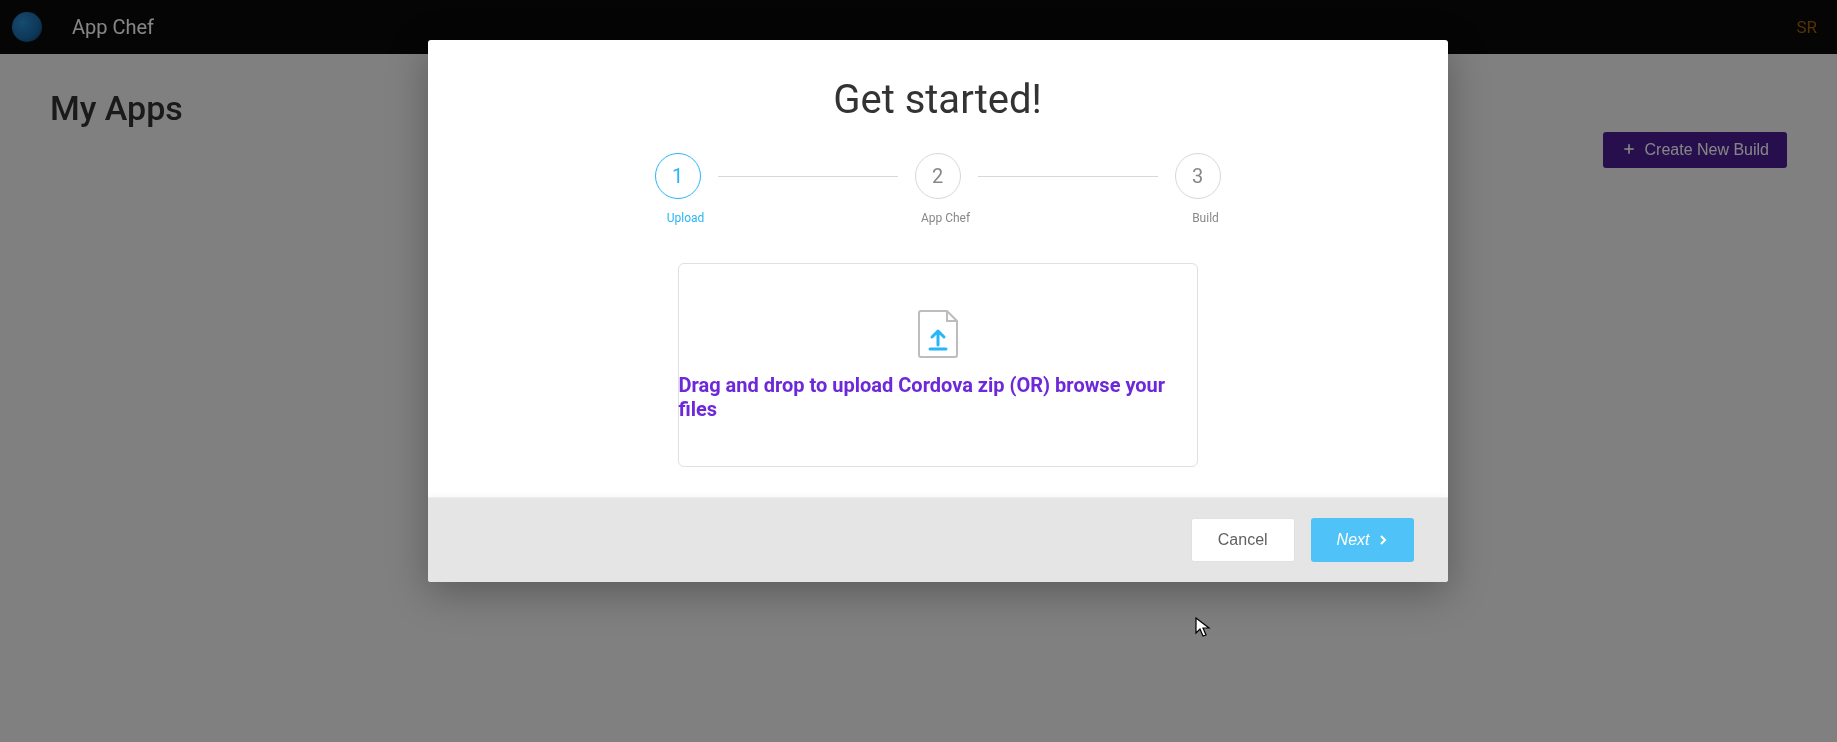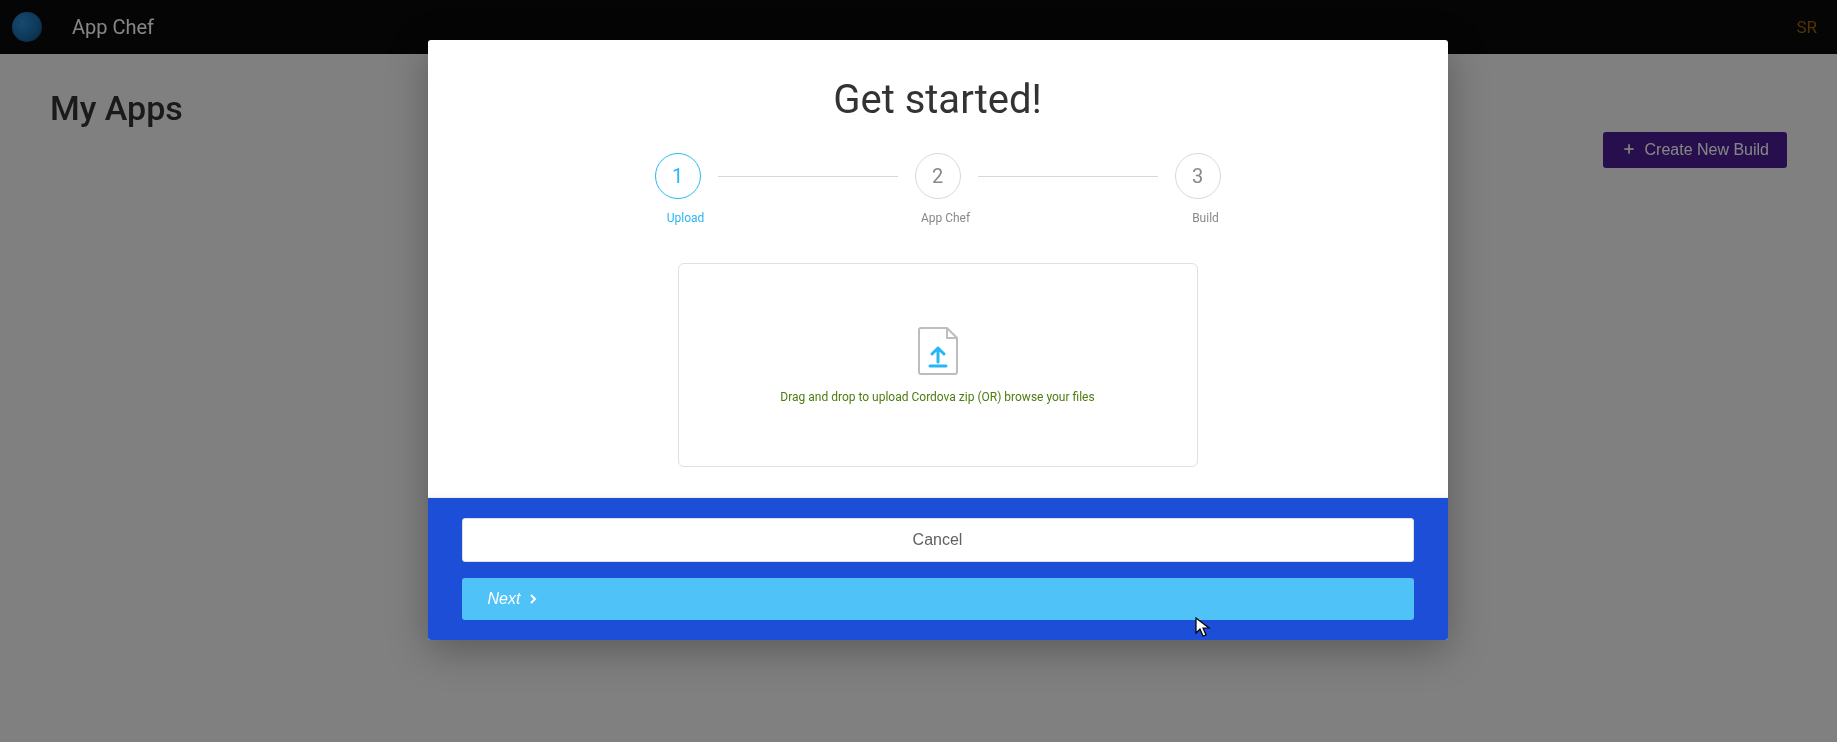--- a/index.html
+++ b/index.html
@@ -166,32 +166,32 @@
       align-items: center;
       justify-content: center;
       gap: 14px;
       cursor: pointer;
     }
     .file-icon {
       width: 42px;
       height: 50px;
     }
     .dropzone-text {
-      color: #4d7c0f;
-      font-size: 12px;
+      color: #6d28d9;
+      font-size: 20px;
+      font-weight: bold;
     }
     .modal-footer {
       border-top: 1px solid #eeeeee;
       padding: 20px 34px;
       display: flex;
       justify-content: flex-end;
       gap: 16px;
-      background: #1d4ed8;
+      background: #e5e5e5;
       box-shadow: 0 -2px 6px rgba(0,0,0,0.03);
-      flex-direction: column;
     }
     .btn-cancel {
       background: #ffffff;
       border: 1px solid #e0e0e0;
       color: #616161;
       padding: 12px 26px;
       border-radius: 3px;
       font-size: 16px;
       cursor: pointer;
     }

